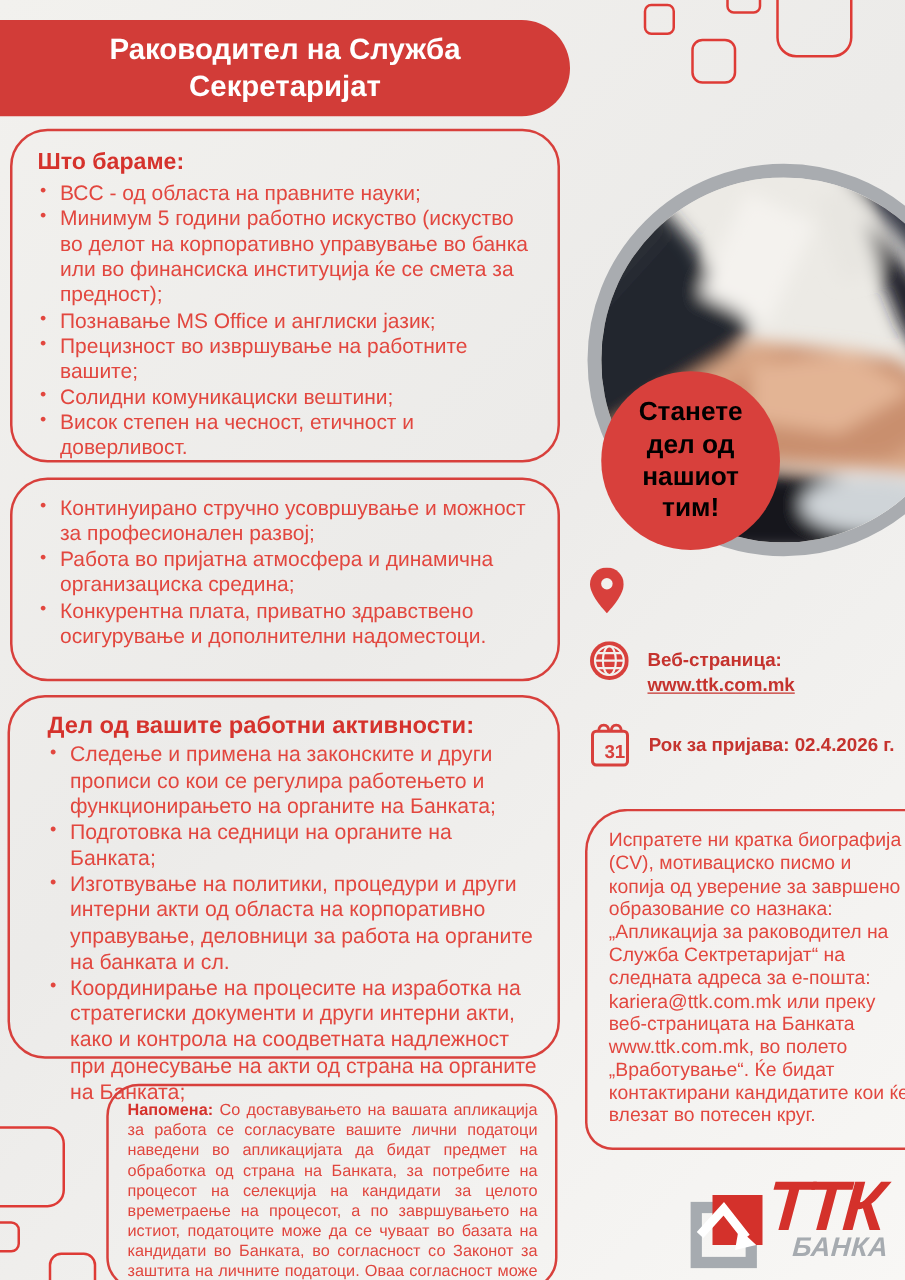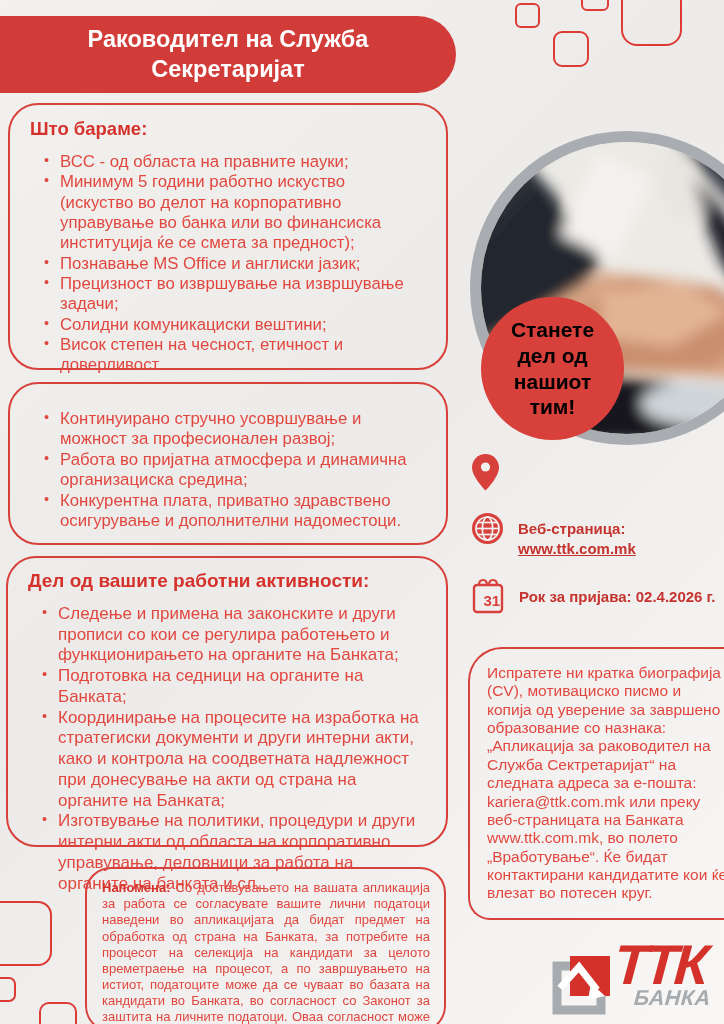--- a/index.html
+++ b/index.html
@@ -12,33 +12,33 @@
 
   
   .header-band{position:absolute;left:0;top:16px;width:456px;height:77px;background:#d23c38;
                border-radius:0 44px 44px 0;display:flex;align-items:center;justify-content:center;}
   .header-band h1{margin:0;color:#fff;font-size:23.5px;line-height:1.26;font-weight:bold;
                   text-align:center;max-width:330px;}
 
   
   .box{position:absolute;border:2px solid #d8403c;border-radius:30px;box-sizing:border-box;}
   .box h2{margin:0 0 5px 0;color:#d5322c;font-weight:bold;}
-  .box ul{margin:12px;padding:0 0 0 15px;list-style:none;}
+  .box ul{margin:0;padding:0 0 0 15px;list-style:none;}
   .box li{position:relative;color:#e2473f;padding-left:3px;}
   .box li::before{content:"\2022";position:absolute;left:-13px;top:0;color:#e2473f;font-size:0.85em;}
 
   .box-req{left:8px;top:103px;width:440px;height:267px;padding:13px 14px 8px 20px;}
   .box-req h2{font-size:18.5px;}
   .box-req li{font-size:16.8px;line-height:1.21;}
 
   .box-offer{left:8px;top:382px;width:440px;height:163px;padding:13px 14px 8px 20px;}
   .box-offer h2{font-size:18.5px;}
   .box-offer li{font-size:16.8px;line-height:1.22;}
 
-  .box-act{left:6px;top:556px;width:442px;height:291px;padding:12px 12px 8px 20px;}
+  .box-act{left:6px;top:556px;width:442px;height:291px;padding:12px 12px 8px 30px;}
   .box-act h2{font-size:19px;margin-bottom:2px;}
   .box-act li{font-size:17px;line-height:1.22;}
 
   .box-note{left:85px;top:867px;width:361px;height:165px;border-radius:26px;
             padding:11px 14px 8px 15px;color:#e0463e;font-size:13px;line-height:1.245;
             text-align:justify;}
   .box-note .lead{font-weight:bold;color:#d5322c;}
 
   
   .photo-circle{position:absolute;left:470px;top:131px;width:292px;height:292px;border-radius:50%;
@@ -114,41 +114,41 @@
   <div class="badge">
     <div>Станете дел од нашиот тим!</div>
   </div>
 
   <section class="box box-req">
     <h2>Што бараме:</h2>
     <ul>
         <li>ВСС - од областа на правните науки;</li>
         <li>Минимум 5 години работно искуство (искуство во делот на корпоративно управување во банка или во финансиска институција ќе се смета за предност);</li>
         <li>Познавање MS Office и англиски јазик;</li>
-        <li>Прецизност во извршување на извршување задачи;</li>
+        <li>Прецизност во извршување на работните вашите;</li>
         <li>Солидни комуникациски вештини;</li>
         <li>Висок степен на чесност, етичност и доверливост.</li>
       </ul>
   </section>
 
   <section class="box box-offer">
     <ul>
         <li>Континуирано стручно усовршување и можност за професионален развој;</li>
         <li>Работа во пријатна атмосфера и динамична организациска средина;</li>
         <li>Конкурентна плата, приватно здравствено осигурување и дополнителни надоместоци.</li>
       </ul>
   </section>
 
   <section class="box box-act">
     <h2>Дел од вашите работни активности:</h2>
     <ul>
         <li>Следење и примена на законските и други прописи со кои се регулира работењето и функционирањето на органите на Банката;</li>
         <li>Подготовка на седници на органите на Банката;</li>
+        <li>Изготвување на политики, процедури и други интерни акти од областа на корпоративно управување, деловници за работа на органите на банката и сл.</li>
         <li>Координирање на процесите на изработка на стратегиски документи и други интерни акти, како и контрола на соодветната надлежност при донесување на акти од страна на органите на Банката;</li>
-        <li>Изготвување на политики, процедури и други интерни акти од областа на корпоративно управување, деловници за работа на органите на банката и сл.</li>
       </ul>
   </section>
 
   <section class="box box-note">
     <span class="lead">Напомена:</span><span> Со доставувањето на вашата апликација за работа се согласувате вашите лични податоци наведени во апликацијата да бидат предмет на обработка од страна на Банката, за потребите на процесот на селекција на кандидати за целото времетраење на процесот, а по завршувањето на истиот, податоците може да се чуваат во базата на кандидати во Банката, во согласност со Законот за заштита на личните податоци. Оваа согласност може да ја повлечете во секое време, со доставување барање за истото на адресата за е-пошта: kariera@ttk.com.mk.</span>
   </section>
 
   <div class="info-row row-loc">
     <svg width="27" height="37" viewBox="0 0 27 37">
       <path d="M13.5 0C6.0 0 0 6.0 0 13.4 0 23 13.5 36.5 13.5 36.5S27 23 27 13.4C27 6.0 21 0 13.5 0Z" fill="#d8403c"></path>

